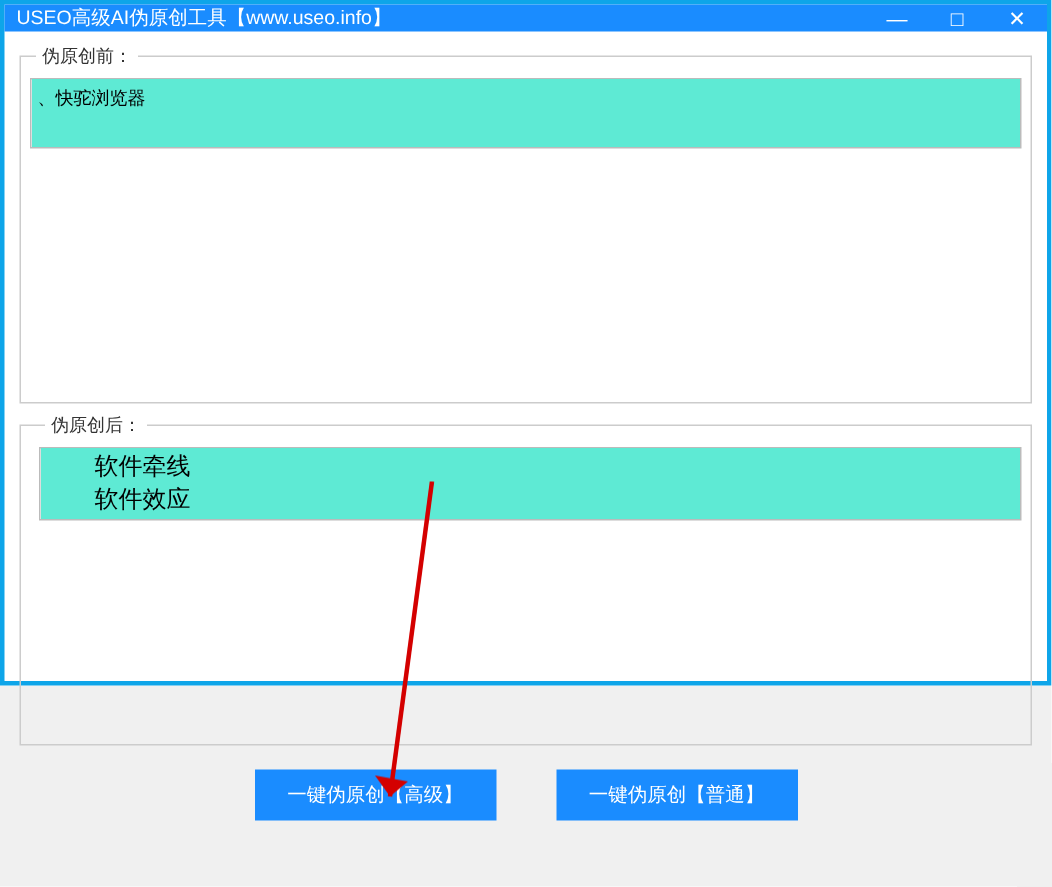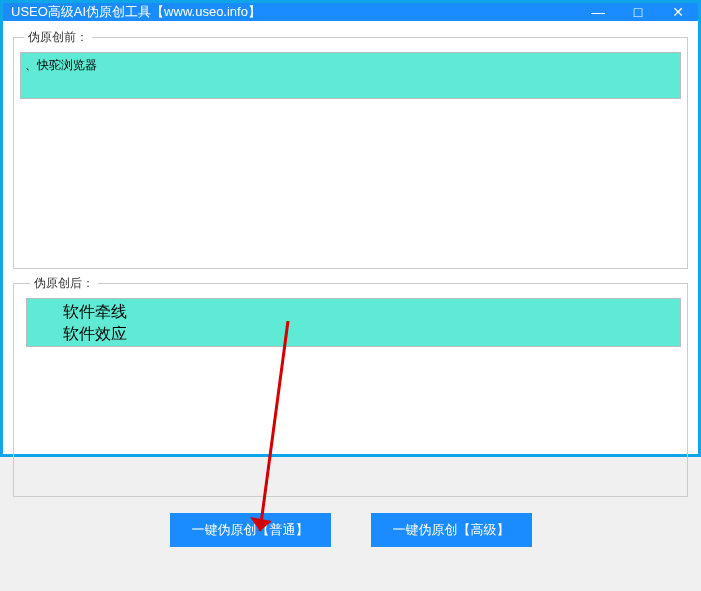--- a/index.html
+++ b/index.html
@@ -157,22 +157,22 @@
 不可翻新:
 齐齐直播、鲍鱼发网、学海优学、苏宁供销社版、鱼饵、快驼浏览器
 SGreen浏览器
 、机膀子浏览器
 、Tenta浏览器
 Mint浏览器
 　　月狐浏览器</textarea>
     </fieldset>
 
     <div class="button-row">
+      <button class="btn">一键伪原创【高级】</button>
       <button class="btn">一键伪原创【普通】</button>
-      <button class="btn">一键伪原创【高级】</button>
     </div>
 
     <svg class="arrow" style="left:245px; top:300px;" width="50" height="240">
       <line x1="40" y1="0" x2="12" y2="210" stroke="#d40000" stroke-width="3"></line>
       <polygon points="12,210 2,196 24,200" fill="#d40000"></polygon>
     </svg>
 
   </div>
 
 

